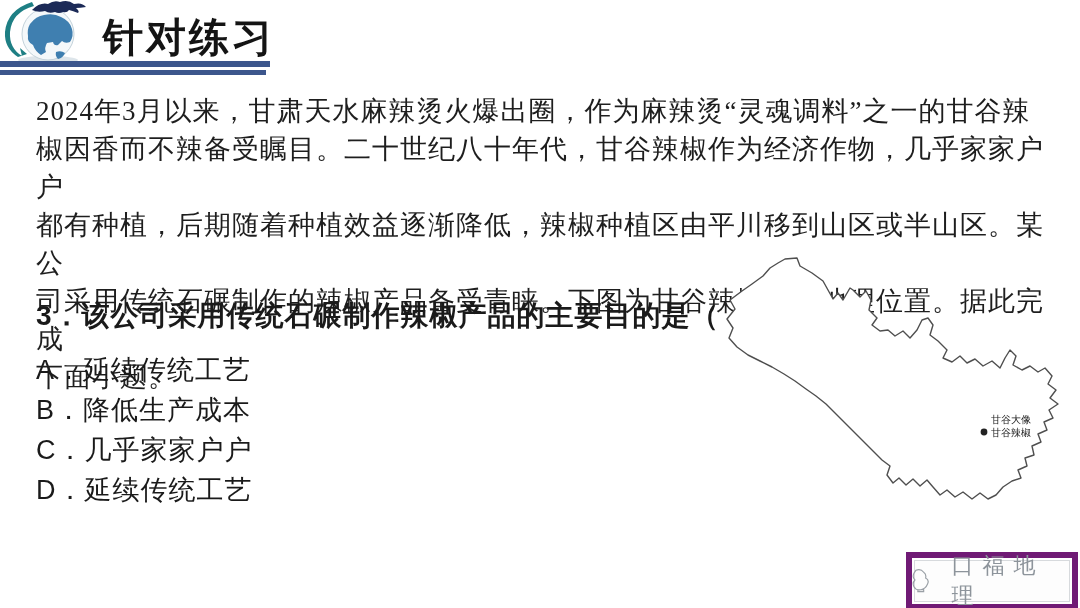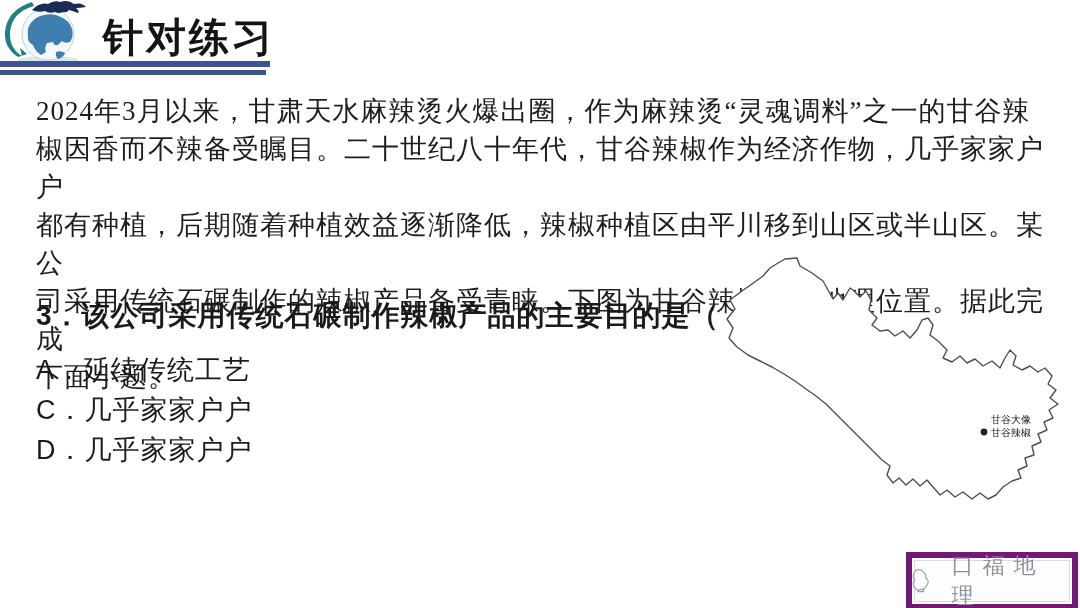--- a/index.html
+++ b/index.html
@@ -89,22 +89,23 @@
 都有种植，后期随着种植效益逐渐降低，辣椒种植区由平川移到山区或半山区。某公
 司采用传统石碾制作的辣椒产品备受青睐。下图为甘谷辣椒所处地理位置。据此完成
 下面小题。</div>
 
   <div class="question">
     <span>3．该公司采用传统石碾制作辣椒产品的主要目的是（</span><span class="answer-letter">D</span><span>）</span>
   </div>
 
   <div class="options">
     <div class="option">A．延续传统工艺</div>
+    <div class="option">B．降低生产成本</div>
     <div class="option">C．几乎家家户户</div>
-    <div class="option">D．几乎家家户户</div>
+    <div class="option">D．延续传统工艺</div>
   </div>
 
   <svg class="map-wrap" viewBox="0 0 366 268">
     <path d="M73,16 L85,15 L88,23 L100,30 L111,38 L121,56 L126,50 L131,57 L138,45 L141,47 L148,54 L154,48 L159,57 L157,67 L165,75 L160,82 L168,88 L176,87 L183,93 L191,88 L198,95 L205,87 L210,77 L216,75 L221,82 L218,92 L226,98 L235,107 L231,115 L240,119 L248,113 L255,120 L263,116 L271,123 L280,118 L288,125 L293,115 L298,107 L304,113 L301,122 L310,127 L318,123 L326,129 L333,125 L340,133 L336,141 L344,147 L338,155 L346,161 L337,167 L341,175 L332,179 L335,187 L326,191 L329,199 L320,203 L322,212 L313,215 L315,223 L306,227 L309,235 L300,238 L291,244 L284,252 L276,256 L268,250 L260,256 L251,249 L243,254 L235,247 L228,252 L221,244 L215,237 L208,243 L201,236 L194,242 L187,235 L181,240 L175,232 L178,223 L170,217 L162,209 L154,201 L146,193 L138,185 L130,177 L122,169 L114,161 L104,153 L94,146 L83,138 L72,131 L60,124 L48,118 L36,112 L25,104 L17,95 L21,85 L15,76 L23,66 L18,57 L30,48 L40,41 L51,33 L58,25 L66,20 Z" fill="#ffffff" stroke="#4f4f4f" stroke-width="1.4" stroke-linejoin="round"></path>
     <circle cx="272" cy="189" r="3.4" fill="#222222"></circle>
     <text x="279" y="180" font-size="10" fill="#1a1a1a" font-family="Liberation Sans, sans-serif">甘谷大像</text>
     <text x="279" y="193" font-size="10" fill="#1a1a1a" font-family="Liberation Sans, sans-serif">甘谷辣椒</text>
   </svg>
 
   <div class="logo-box">

